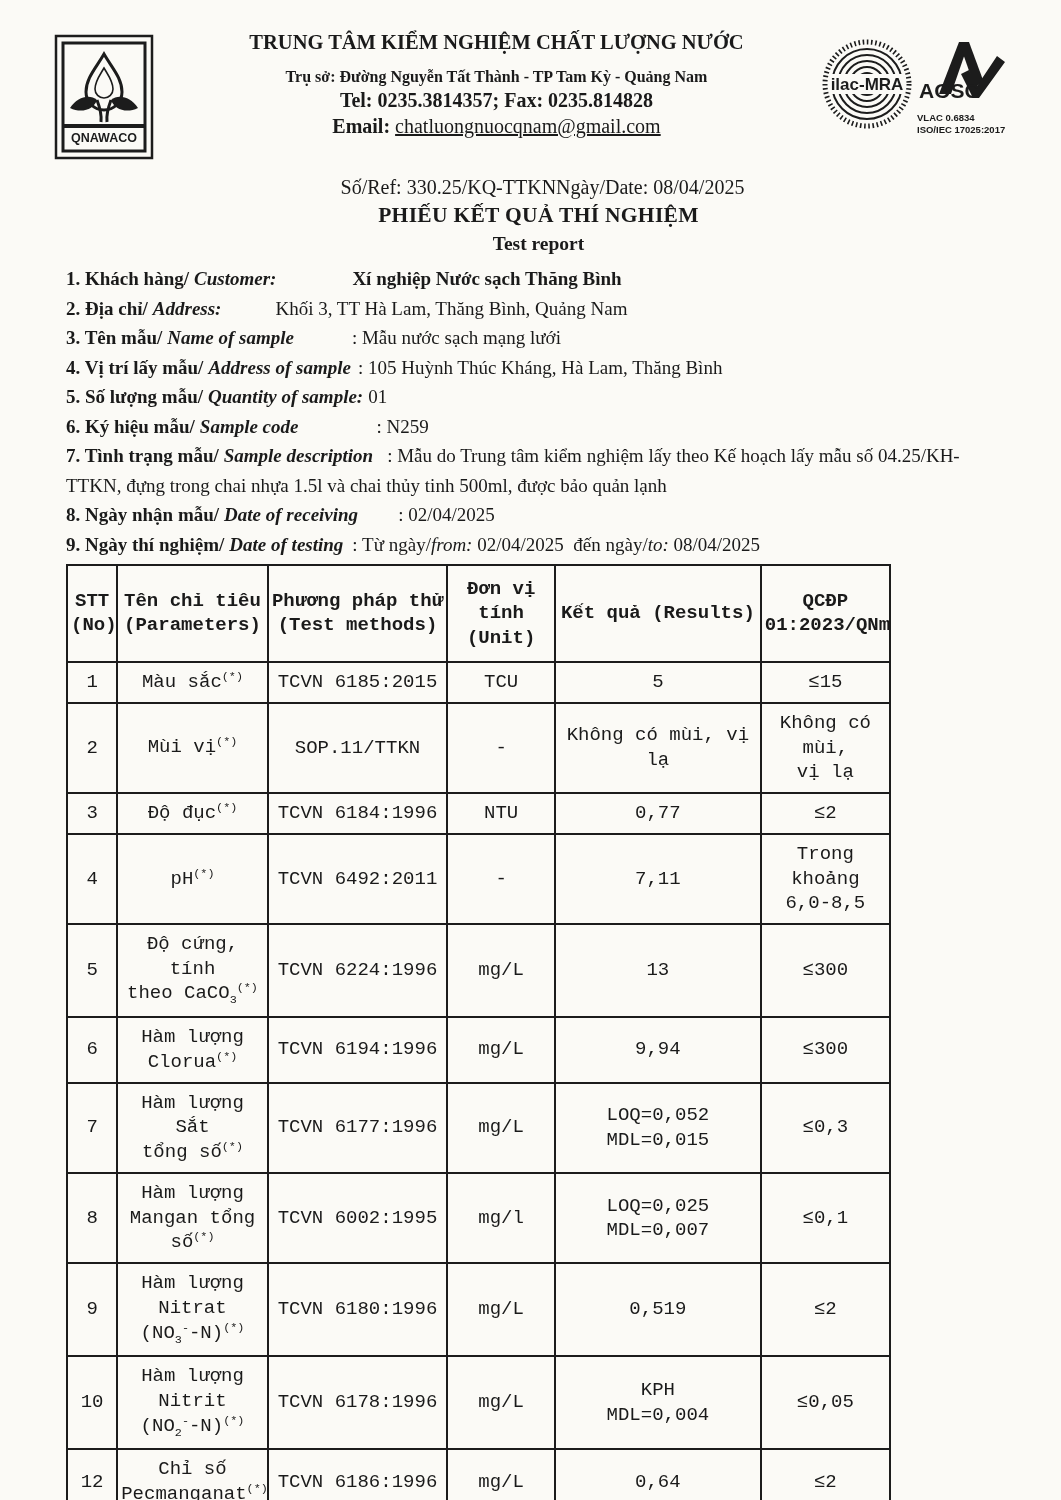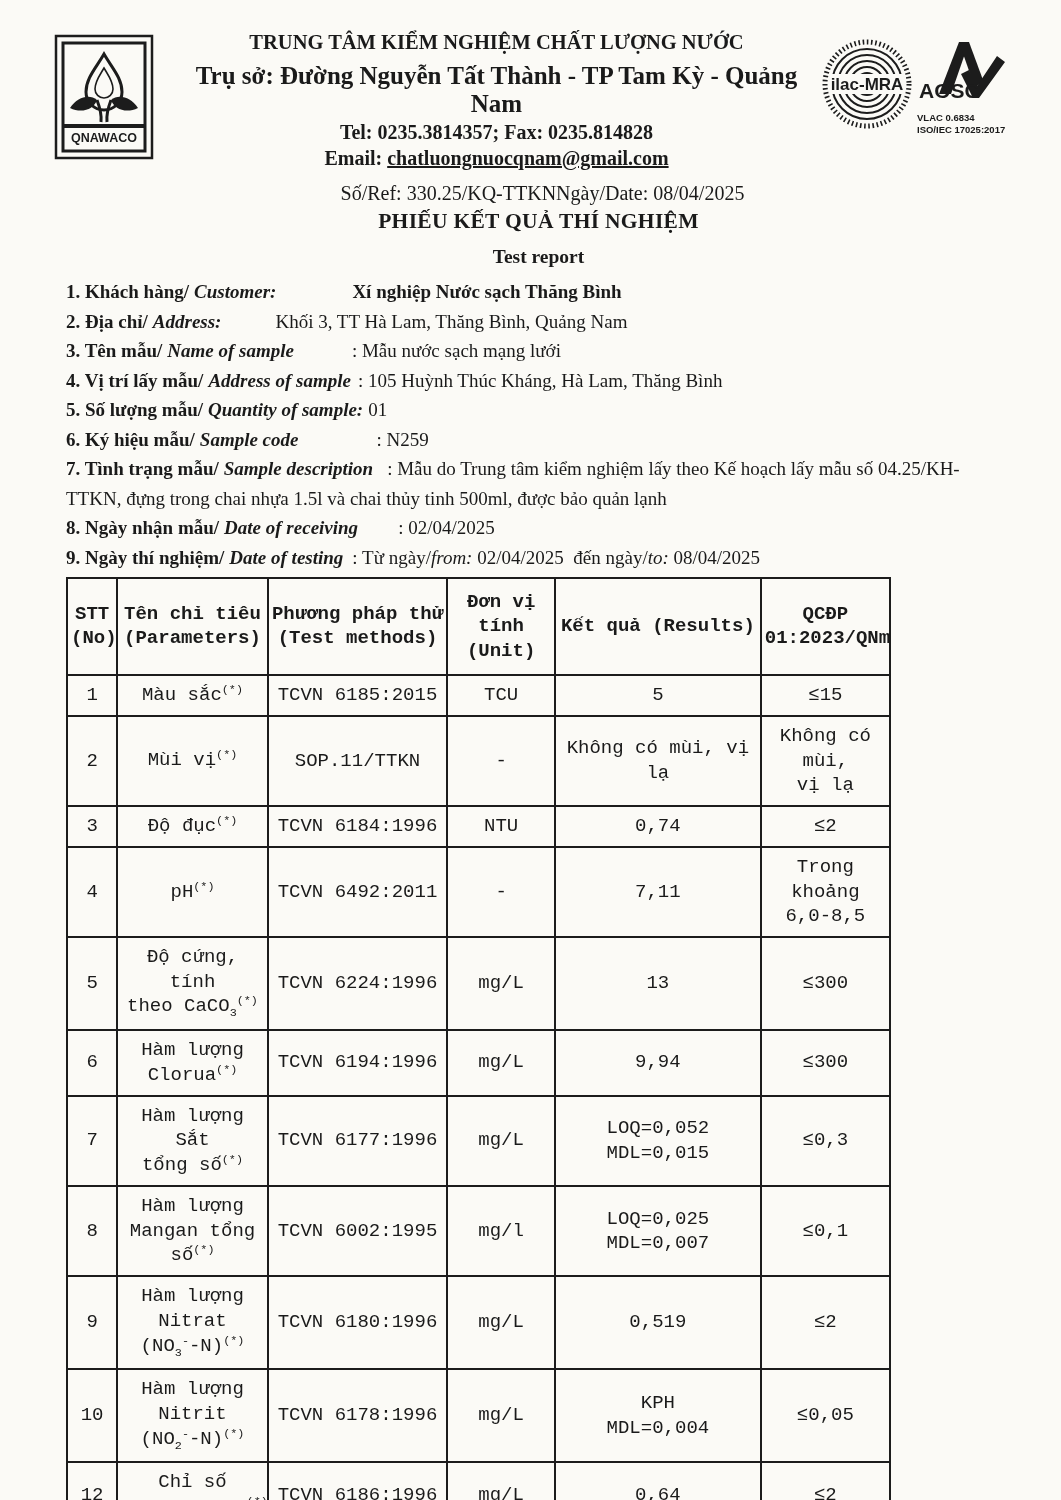--- a/index.html
+++ b/index.html
@@ -12,32 +12,32 @@
     overflow: hidden;
   }
   .page { width: 1061px; height: 1500px; padding: 26px 50px 0 66px; position: relative; }
 
   
   .header { display: flex; align-items: flex-start; }
   .logo-box { width: 118px; flex: 0 0 118px; margin-left: -12px; padding-top: 8px; }
   .header-center { flex: 1 1 auto; text-align: center; padding-top: 2px; }
   .h-line1 { font-size: 21px; letter-spacing: 0.2px; }
   .h-line2 { font-size: 20.5px; font-weight: bold; margin-top: 3px; }
-  .h-line3 { font-size: 25px; font-weight: bold; margin-top: 8px; }
+  .h-line3 { font-size: 16px; font-weight: bold; margin-top: 14px; }
   .h-line4 { font-size: 20px; font-weight: bold; margin-top: 3px; }
   .h-line5 { font-size: 20px; font-weight: bold; margin-top: 3px; }
-  .h-line5 .email-addr { text-decoration: underline; font-weight: bold; margin-top: 19px; }
+  .h-line5 .email-addr { text-decoration: underline; font-weight: normal; margin-top: 19px; }
   .header-right { flex: 0 0 190px; display: flex; align-items: flex-start; padding-top: 10px; }
   .aosc-wrap { text-align: left; margin-left: 4px; }
   .aosc-small { font-size: 9.5px; font-weight: bold; line-height: 1.25; font-family: "Liberation Sans", sans-serif; }
 
   
   .meta-row { display: flex; justify-content: center; margin-top: 12px; font-size: 20px; padding-left: 8px; }
   .doc-title { text-align: center; font-size: 21.5px; font-weight: bold; margin-top: 4px; letter-spacing: 0.3px; }
-  .doc-subtitle { text-align: center; font-size: 19.5px; font-weight: bold; margin-top: 12px; }
+  .doc-subtitle { text-align: center; font-size: 19.5px; font-weight: bold; margin-top: 5px; }
 
   
   .info { margin-top: 9px; font-size: 19px; line-height: 29.5px; }
   .info-line { }
   .info-vi { font-weight: bold; }
   .info-en { font-weight: bold; font-style: italic; margin-left: 5px; }
   .info-value { }
   .info-line:nth-child(1) .info-value { margin-left: 76px; font-weight: bold; }
   .info-line:nth-child(2) .info-value { margin-left: 54px; }
   .info-line:nth-child(3) .info-value { margin-left: 58px; }
@@ -195,21 +195,21 @@
           <td>-</td>
           <td>Không có mùi, vị lạ</td>
           <td>Không có mùi,<br>vị lạ</td>
         </tr>
 
         <tr>
           <td>3</td>
           <td>Độ đục<sup>(*)</sup></td>
           <td>TCVN 6184:1996</td>
           <td>NTU</td>
-          <td>0,74</td>
+          <td>0,77</td>
           <td>≤2</td>
         </tr>
 
         <tr>
           <td>4</td>
           <td>pH<sup>(*)</sup></td>
           <td>TCVN 6492:2011</td>
           <td>-</td>
           <td>7,11</td>
           <td>Trong khoảng<br>6,0-8,5</td>

